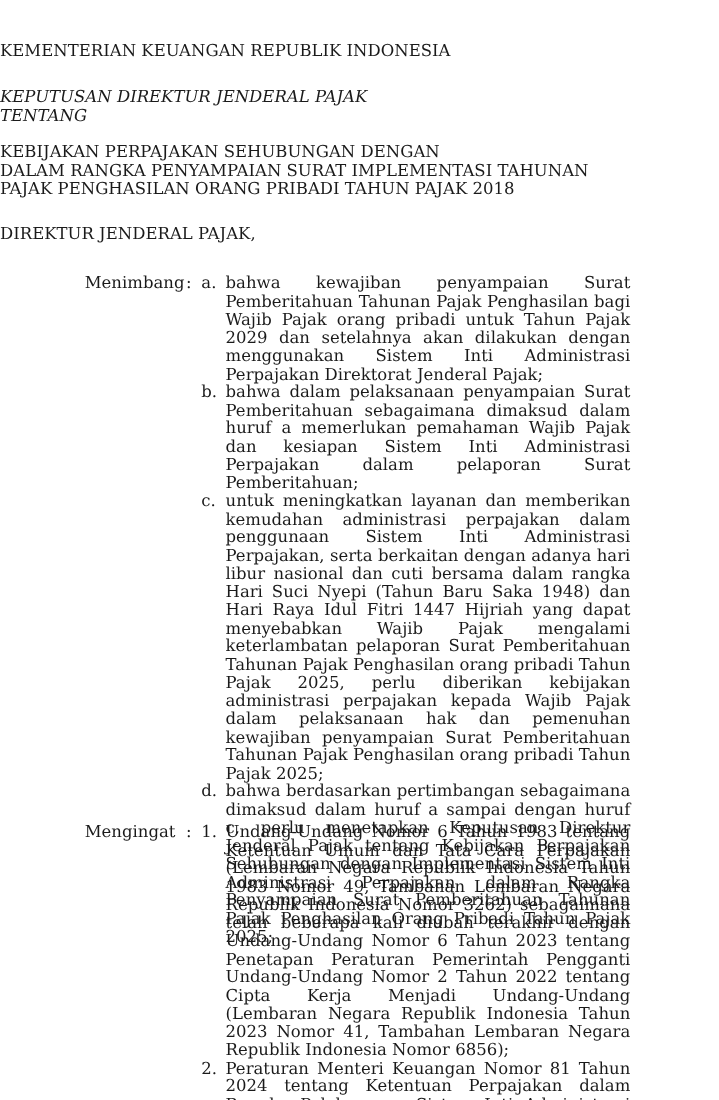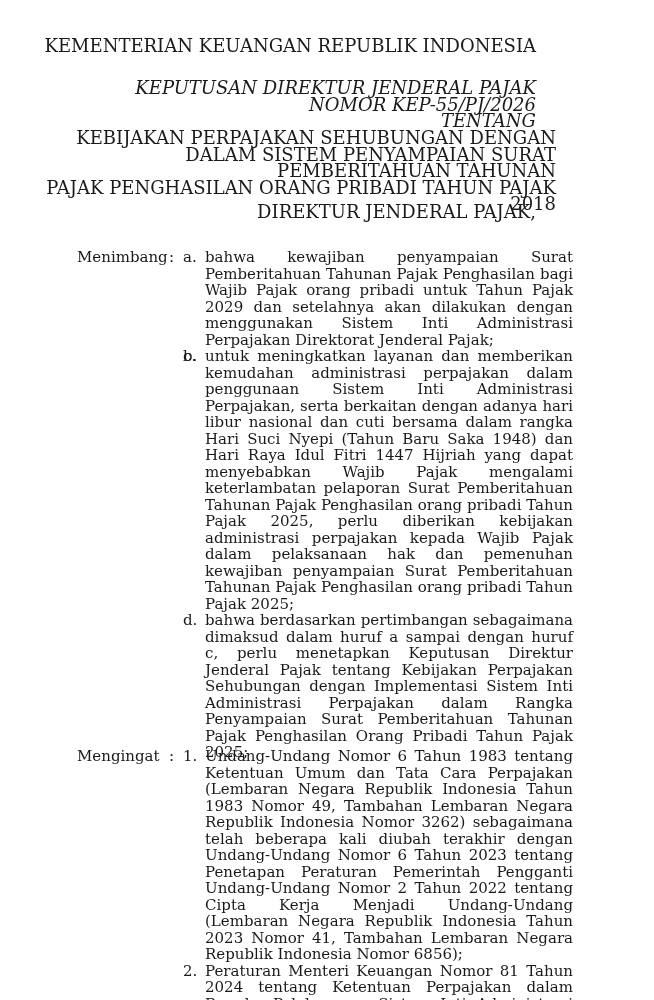--- a/index.html
+++ b/index.html
@@ -3,26 +3,26 @@
 <meta charset="utf-8">
 <style>
   html, body { margin: 0; padding: 0; background: #ffffff; }
   body {
     width: 654px; height: 1000px; overflow: hidden; position: relative;
     font-family: "DejaVu Serif", "Liberation Serif", serif;
     color: #1a1a1a;
   }
   .page { position: absolute; left: 0; top: 0; width: 654px; height: 1000px; }
   .center {
-    position: absolute; left: 0; width: 536px; text-align: right;
-    font-size: 18px; line-height: 16.5px; letter-spacing: 0;
+    position: absolute; left: 0; width: 536px; text-align: left;
+    font-size: 15px; line-height: 16.5px; letter-spacing: 0;
   }
   #ministry { top: 38px; }
   #decree-block { top: 80px; font-style: italic; }
-  #subject-block { top: 130px; margin-left: 20px; }
+  #subject-block { top: 130px; }
   #official { top: 204px; }
   .section {
     position: absolute; left: 77px; width: 500px;
     font-size: 15px; line-height: 16.5px;
   }
   .section-label { position: absolute; left: 0; top: 0; }
   .section-colon { position: absolute; left: 92px; top: 0; }
   .item { position: relative; }
   .item-marker { position: absolute; left: 106px; top: 0; }
   .item-text {
@@ -34,41 +34,41 @@
 </style>
 </head>
 <body>
 
 <div class="page">
 
   <div class="center" id="ministry">KEMENTERIAN KEUANGAN REPUBLIK INDONESIA</div>
 
   <div class="center" id="decree-block">
     <div>KEPUTUSAN DIREKTUR JENDERAL PAJAK</div>
-    <div>NOMOR KEP-55/PJ/2026</div>
     <div>TENTANG</div>
   </div>
 
   <div class="center" id="subject-block">
     <div>KEBIJAKAN PERPAJAKAN SEHUBUNGAN DENGAN</div>
-    <div>DALAM SISTEM PENYAMPAIAN SURAT PEMBERITAHUAN TAHUNAN</div>
+    <div>DALAM RANGKA PENYAMPAIAN SURAT IMPLEMENTASI TAHUNAN</div>
     <div>PAJAK PENGHASILAN ORANG PRIBADI TAHUN PAJAK 2018</div>
   </div>
 
   <div class="center" id="official">DIREKTUR JENDERAL PAJAK,</div>
 
   <div class="section" id="menimbang">
     <span class="section-label">Menimbang</span>
     <span class="section-colon">:</span>
     <div class="item">
       <span class="item-marker">a.</span>
       <div class="item-text">bahwa kewajiban penyampaian Surat Pemberitahuan Tahunan Pajak Penghasilan bagi Wajib Pajak orang pribadi untuk Tahun Pajak 2029 dan setelahnya akan dilakukan dengan menggunakan Sistem Inti Administrasi Perpajakan Direktorat Jenderal Pajak;</div>
     </div>
     <div class="item">
       <span class="item-marker">b.</span>
+      <div class="item-text">bahwa dalam pelaksanaan penyampaian Surat Pemberitahuan sebagaimana dimaksud dalam huruf a memerlukan pemahaman Wajib Pajak dan kesiapan Sistem Inti Administrasi Perpajakan dalam pelaporan Surat Pemberitahuan;</div>
     </div>
     <div class="item">
       <span class="item-marker">c.</span>
       <div class="item-text">untuk meningkatkan layanan dan memberikan kemudahan administrasi perpajakan dalam penggunaan Sistem Inti Administrasi Perpajakan, serta berkaitan dengan adanya hari libur nasional dan cuti bersama dalam rangka Hari Suci Nyepi (Tahun Baru Saka 1948) dan Hari Raya Idul Fitri 1447 Hijriah yang dapat menyebabkan Wajib Pajak mengalami keterlambatan pelaporan Surat Pemberitahuan Tahunan Pajak Penghasilan orang pribadi Tahun Pajak 2025, perlu diberikan kebijakan administrasi perpajakan kepada Wajib Pajak dalam pelaksanaan hak dan pemenuhan kewajiban penyampaian Surat Pemberitahuan Tahunan Pajak Penghasilan orang pribadi Tahun Pajak 2025;</div>
     </div>
     <div class="item">
       <span class="item-marker">d.</span>
       <div class="item-text">bahwa berdasarkan pertimbangan sebagaimana dimaksud dalam huruf a sampai dengan huruf c, perlu menetapkan Keputusan Direktur Jenderal Pajak tentang Kebijakan Perpajakan Sehubungan dengan Implementasi Sistem Inti Administrasi Perpajakan dalam Rangka Penyampaian Surat Pemberitahuan Tahunan Pajak Penghasilan Orang Pribadi Tahun Pajak 2025;</div>
     </div>
   </div>

